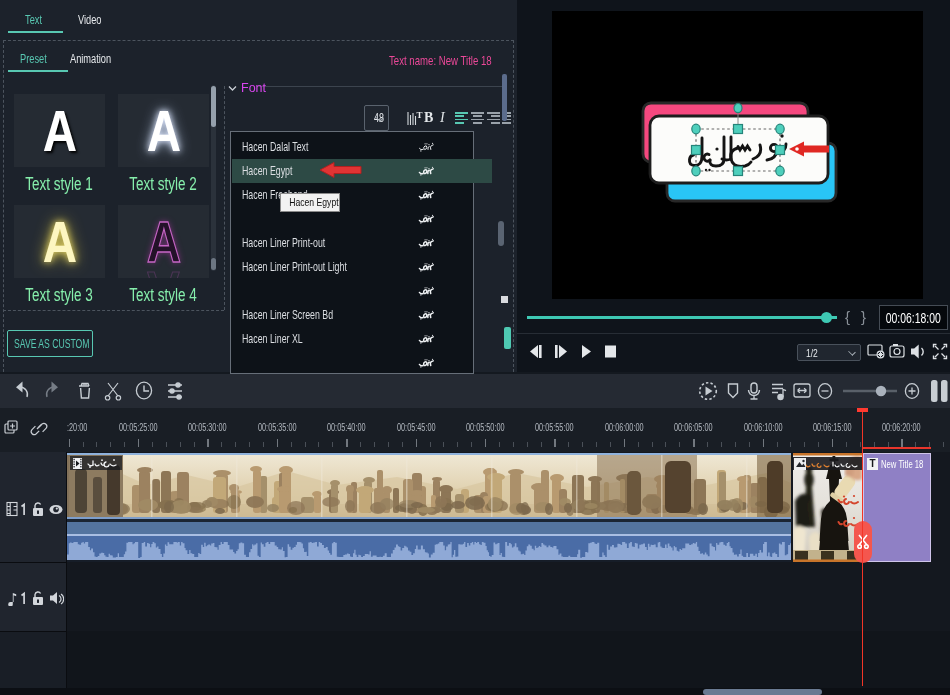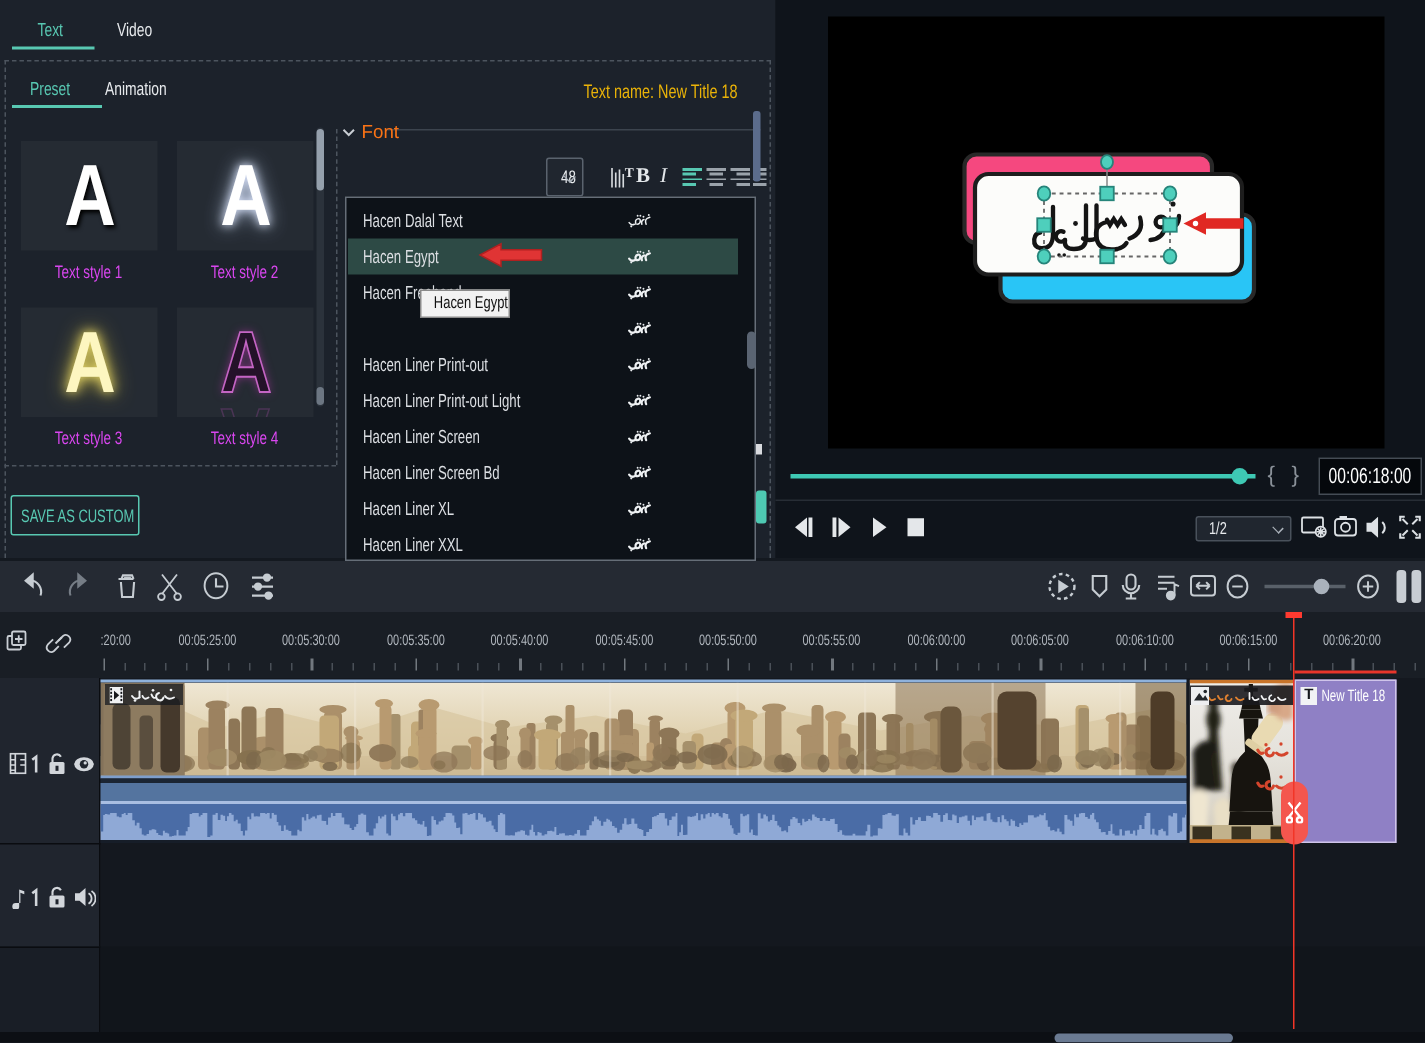--- a/index.html
+++ b/index.html
@@ -8,43 +8,43 @@
 .cd{display:inline-block;transform:scaleX(0.74);transform-origin:0 50%;white-space:nowrap}
 .cdc{display:inline-block;transform:scaleX(0.75);white-space:nowrap}
 
 #left{position:absolute;left:0;top:0;width:517px;height:372px;background:#1c222b}
 .tab1{position:absolute;top:13px;font-size:12.5px;color:#e6e9ec;white-space:nowrap}
 .teal{color:#58c8b2}
 #tabu1{position:absolute;left:8px;top:31px;width:55px;height:2px;background:#58c8b2}
 #tabu2{position:absolute;left:8px;top:70px;width:60px;height:2px;background:#58c8b2}
 #inner{position:absolute;left:3px;top:40px;width:511px;height:332px;border:1px dashed #4c545e;border-bottom:none}
 .tile{position:absolute;width:91px;height:73px;background:#252b33;display:flex;align-items:center;justify-content:center}
-.tlabel{position:absolute;width:100px;text-align:center;font-size:12px;color:#d946ef;white-space:nowrap}
+.tlabel{position:absolute;width:100px;text-align:center;font-size:18px;color:#86efac;white-space:nowrap}
 .a1{transform:scaleX(.82);font-size:58px;font-weight:bold;color:#fff;text-shadow:2px 2px 3px #000}
 .a2{transform:scaleX(.82);font-size:58px;font-weight:bold;color:#fff;text-shadow:0 0 7px #dfe8ff,0 0 14px #aebdd8}
 .a3{transform:scaleX(.82);font-size:58px;font-weight:bold;color:#fdf6c0;text-shadow:0 0 8px #e8d86a,0 0 16px #c8b63f}
 .a4{transform:scaleX(.82);font-size:58px;font-weight:bold;color:#241229;-webkit-text-stroke:1.3px #c465c4;text-shadow:0 0 7px #83307f;position:relative}
 #savebtn{position:absolute;left:7px;top:330px;width:86px;height:27px;border:1px solid #58c8b2;border-radius:2px;color:#58c8b2;font-size:12px;display:flex;align-items:center;background:#1c222b;white-space:nowrap;overflow:hidden;padding-left:6px}
 #lscroll{position:absolute;left:211px;top:85px;width:5px;height:186px;background:#2b323b;border-radius:3px}
 #lthumb{position:absolute;left:211px;top:86px;width:5px;height:41px;background:#95a0ac;border-radius:3px}
 #lthumb2{position:absolute;left:211px;top:258px;width:5px;height:12px;background:#6c7682;border-radius:3px}
-#textname{position:absolute;left:389px;top:53px;font-size:13px;color:#eab308;white-space:nowrap}
-
-#fonthdr{position:absolute;left:228px;top:81px;font-size:12.5px;color:#f97316}
+#textname{position:absolute;left:389px;top:53px;font-size:13px;color:#ec4899;white-space:nowrap}
+
+#fonthdr{position:absolute;left:228px;top:81px;font-size:12.5px;color:#d946ef}
 
 .sel{position:absolute;height:26px;background:#20262f;border:1px solid #5a636e;border-radius:2px;color:#e8ebee;font-size:12px;display:flex;align-items:center;overflow:hidden;white-space:nowrap}
 .chev{position:absolute;right:5px;top:8px;width:7px;height:7px;border-right:1.4px solid #aab2ba;border-bottom:1.4px solid #aab2ba;transform:rotate(45deg) scale(1,.8);transform-origin:center}
 
 .bicon{position:absolute;color:#e3e7ea;font-size:14px;font-weight:bold}
 
 .alg{position:absolute;width:13px;height:12px}
 .alg i{position:absolute;height:1.6px;background:#9aa2aa;display:block}
 .algT i{background:#58c8b2}
 
-#dd{position:absolute;left:230px;top:131px;width:274px;height:243px;background:#0d1218;border:1px solid #666e78;z-index:5}
+#dd{position:absolute;left:230px;top:131px;width:244px;height:243px;background:#0d1218;border:1px solid #666e78;z-index:5}
 .ddrow{position:absolute;left:1px;width:260px;height:24px;color:#dcdfe3;font-size:12.6px;line-height:24px;padding-left:10px;white-space:nowrap}
 .ddhl{background:#2d4a45}
 #ddthumb{position:absolute;left:267px;top:89px;width:6px;height:25px;background:#5a6472;border-radius:3px}
 
 #tip{position:absolute;left:280px;top:193px;width:60px;height:19px;background:#f2f2f2;border:1px solid #8a8a8a;color:#111;font-size:11.5px;line-height:17px;text-align:center;z-index:7;white-space:nowrap;overflow:hidden}
 
 #pscroll{position:absolute;left:502px;top:74px;width:5px;height:47px;background:#5b6c8c;border-radius:2px}
 #wsq{position:absolute;left:501px;top:296px;width:7px;height:7px;background:#d8dade}
 #tbar{position:absolute;left:504px;top:327px;width:7px;height:22px;background:#4ec9b2;border-radius:2px}
 
@@ -177,24 +177,22 @@
         <i style="left:0;top:6.8px;width:9px"></i>
         <i style="left:0;top:10.2px;width:9px"></i>
       </div>
 
   <div id="dd">
     <div class="ddrow" style="top:3px"><span class="cd" style="transform:scaleX(0.70)">Hacen Dalal Text</span></div>
     <div class="ddrow ddhl" style="top:27px"><span class="cd" style="transform:scaleX(0.70)">Hacen Egypt</span></div>
     <div class="ddrow" style="top:51px"><span class="cd" style="transform:scaleX(0.70)">Hacen Freehand</span></div>
     <div class="ddrow" style="top:99px"><span class="cd" style="transform:scaleX(0.70)">Hacen Liner Print-out</span></div>
     <div class="ddrow" style="top:123px"><span class="cd" style="transform:scaleX(0.70)">Hacen Liner Print-out Light</span></div>
-    <div class="ddrow" style="top:147px"><span class="cd" style="transform:scaleX(0.70)">Hacen Liner Screen</span></div>
     <div class="ddrow" style="top:171px"><span class="cd" style="transform:scaleX(0.70)">Hacen Liner Screen Bd</span></div>
     <div class="ddrow" style="top:195px"><span class="cd" style="transform:scaleX(0.70)">Hacen Liner XL</span></div>
-    <div class="ddrow" style="top:219px"><span class="cd" style="transform:scaleX(0.70)">Hacen Liner XXL</span></div>
     <svg style="position:absolute;left:187px;top:8px" width="17" height="14" viewBox="0 0 24 14">
 <g stroke="#eef1f3" stroke-width="1.4" fill="none" stroke-linecap="round">
 <path d="M2 9 q2 3 5 1.5"></path>
             <path d="M8.5 10.5 q-1.5 -4 1.5 -5 q2.5 -0.8 2.5 2 q0 2.5 -2.5 3"></path>
 <path d="M14 10.5 q-1 -3.5 2 -4.5"></path>
             <path d="M18 10.5 q-1.5 -4 1 -5.5 l2.5 -1"></path>
 </g>
 <g fill="#e8ebee">
             <circle cx="4" cy="12.5" r="1"></circle>
             <circle cx="10" cy="2.5" r="0.9"></circle>

